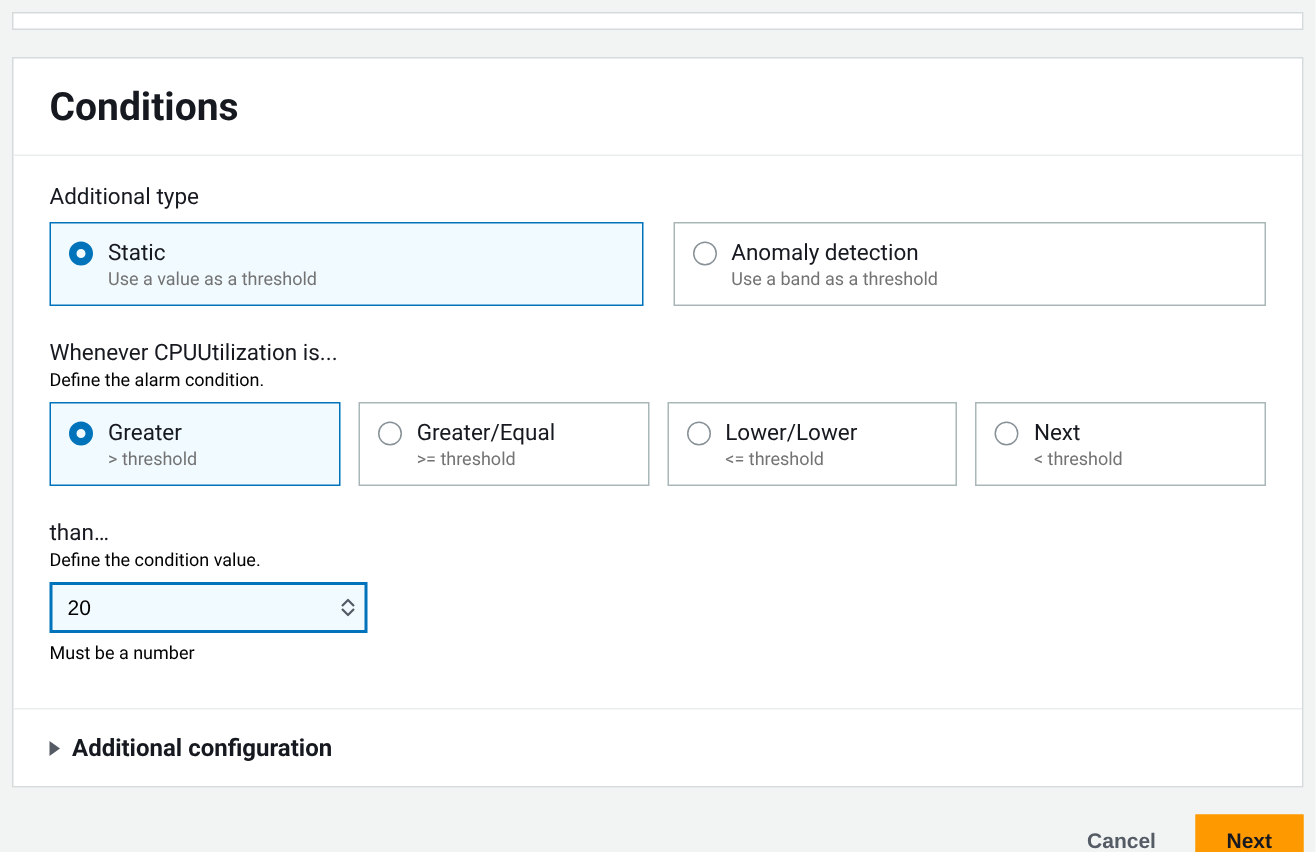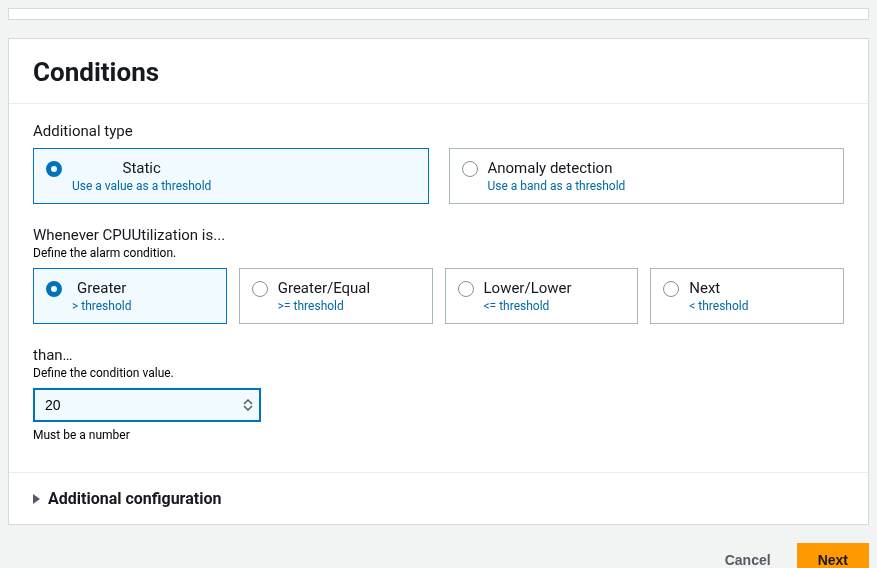--- a/index.html
+++ b/index.html
@@ -11,28 +11,28 @@
     .panel-body { padding: 18px 24px 22px; }
     .section { margin-bottom: 22px; }
     .section-label { font-size: 15px; font-weight: 400; margin-bottom: 2px; }
     .section-sub { font-size: 12px; color: #000000; margin-bottom: 8px; }
     .row2 { display: flex; gap: 20px; margin-top: 8px; }
     .row2 > * { flex: 1; }
     .row4 { display: flex; gap: 12px; margin-top: 8px; }
     .row4 > * { flex: 1; }
 
     .tile { border: 1px solid #aab7b8; padding: 10px 12px; display: flex; gap: 10px; align-items: flex-start; cursor: pointer; }
-    .tile.selected { border-color: #0073bb; background: #f1faff; text-align: center; }
+    .tile.selected { border-color: #0073bb; background: #f1faff; }
     .tile .radio { width: 16px; height: 16px; border: 1px solid #879196; border-radius: 50%; margin-top: 2px; flex-shrink: 0; position: relative; }
     .tile.selected .radio { border-color: #0073bb; border-width: 5px; }
     .tile .texts { display: flex; flex-direction: column; }
     .tile .ttitle { font-size: 15px; font-weight: 400; line-height: 1.2; }
-    .tile .tdesc { font-size: 12px; color: #0369a1; margin-top: 2px; }
+    .tile .tdesc { font-size: 12px; color: #737373; margin-top: 2px; }
 
-    .num-wrap { position: relative; width: 228px; }
+    .num-wrap { position: relative; width: 212px; }
     .num-input { width: 100%; padding: 7px 32px 7px 10px; border: 2px solid #0073bb; background: #f1faff; font-size: 14px; }
     .spinner { position: absolute; right: 8px; top: 50%; transform: translateY(-50%); display: flex; flex-direction: column; gap: 0; }
     .spinner svg { display: block; }
 
     .panel-footer { padding: 16px 24px; border-top: 1px solid #eaeded; display: flex; align-items: center; }
     .expander { display: flex; align-items: center; gap: 8px; cursor: pointer; }
     .expander .tri { width: 0; height: 0; border-top: 5px solid transparent; border-bottom: 5px solid transparent; border-left: 7px solid #545b64; }
     .expander .etitle { font-size: 16px; font-weight: 700; text-align: right; }
 
     .actions { margin-top: 18px; display: flex; justify-content: flex-end; gap: 14px; align-items: center; }

